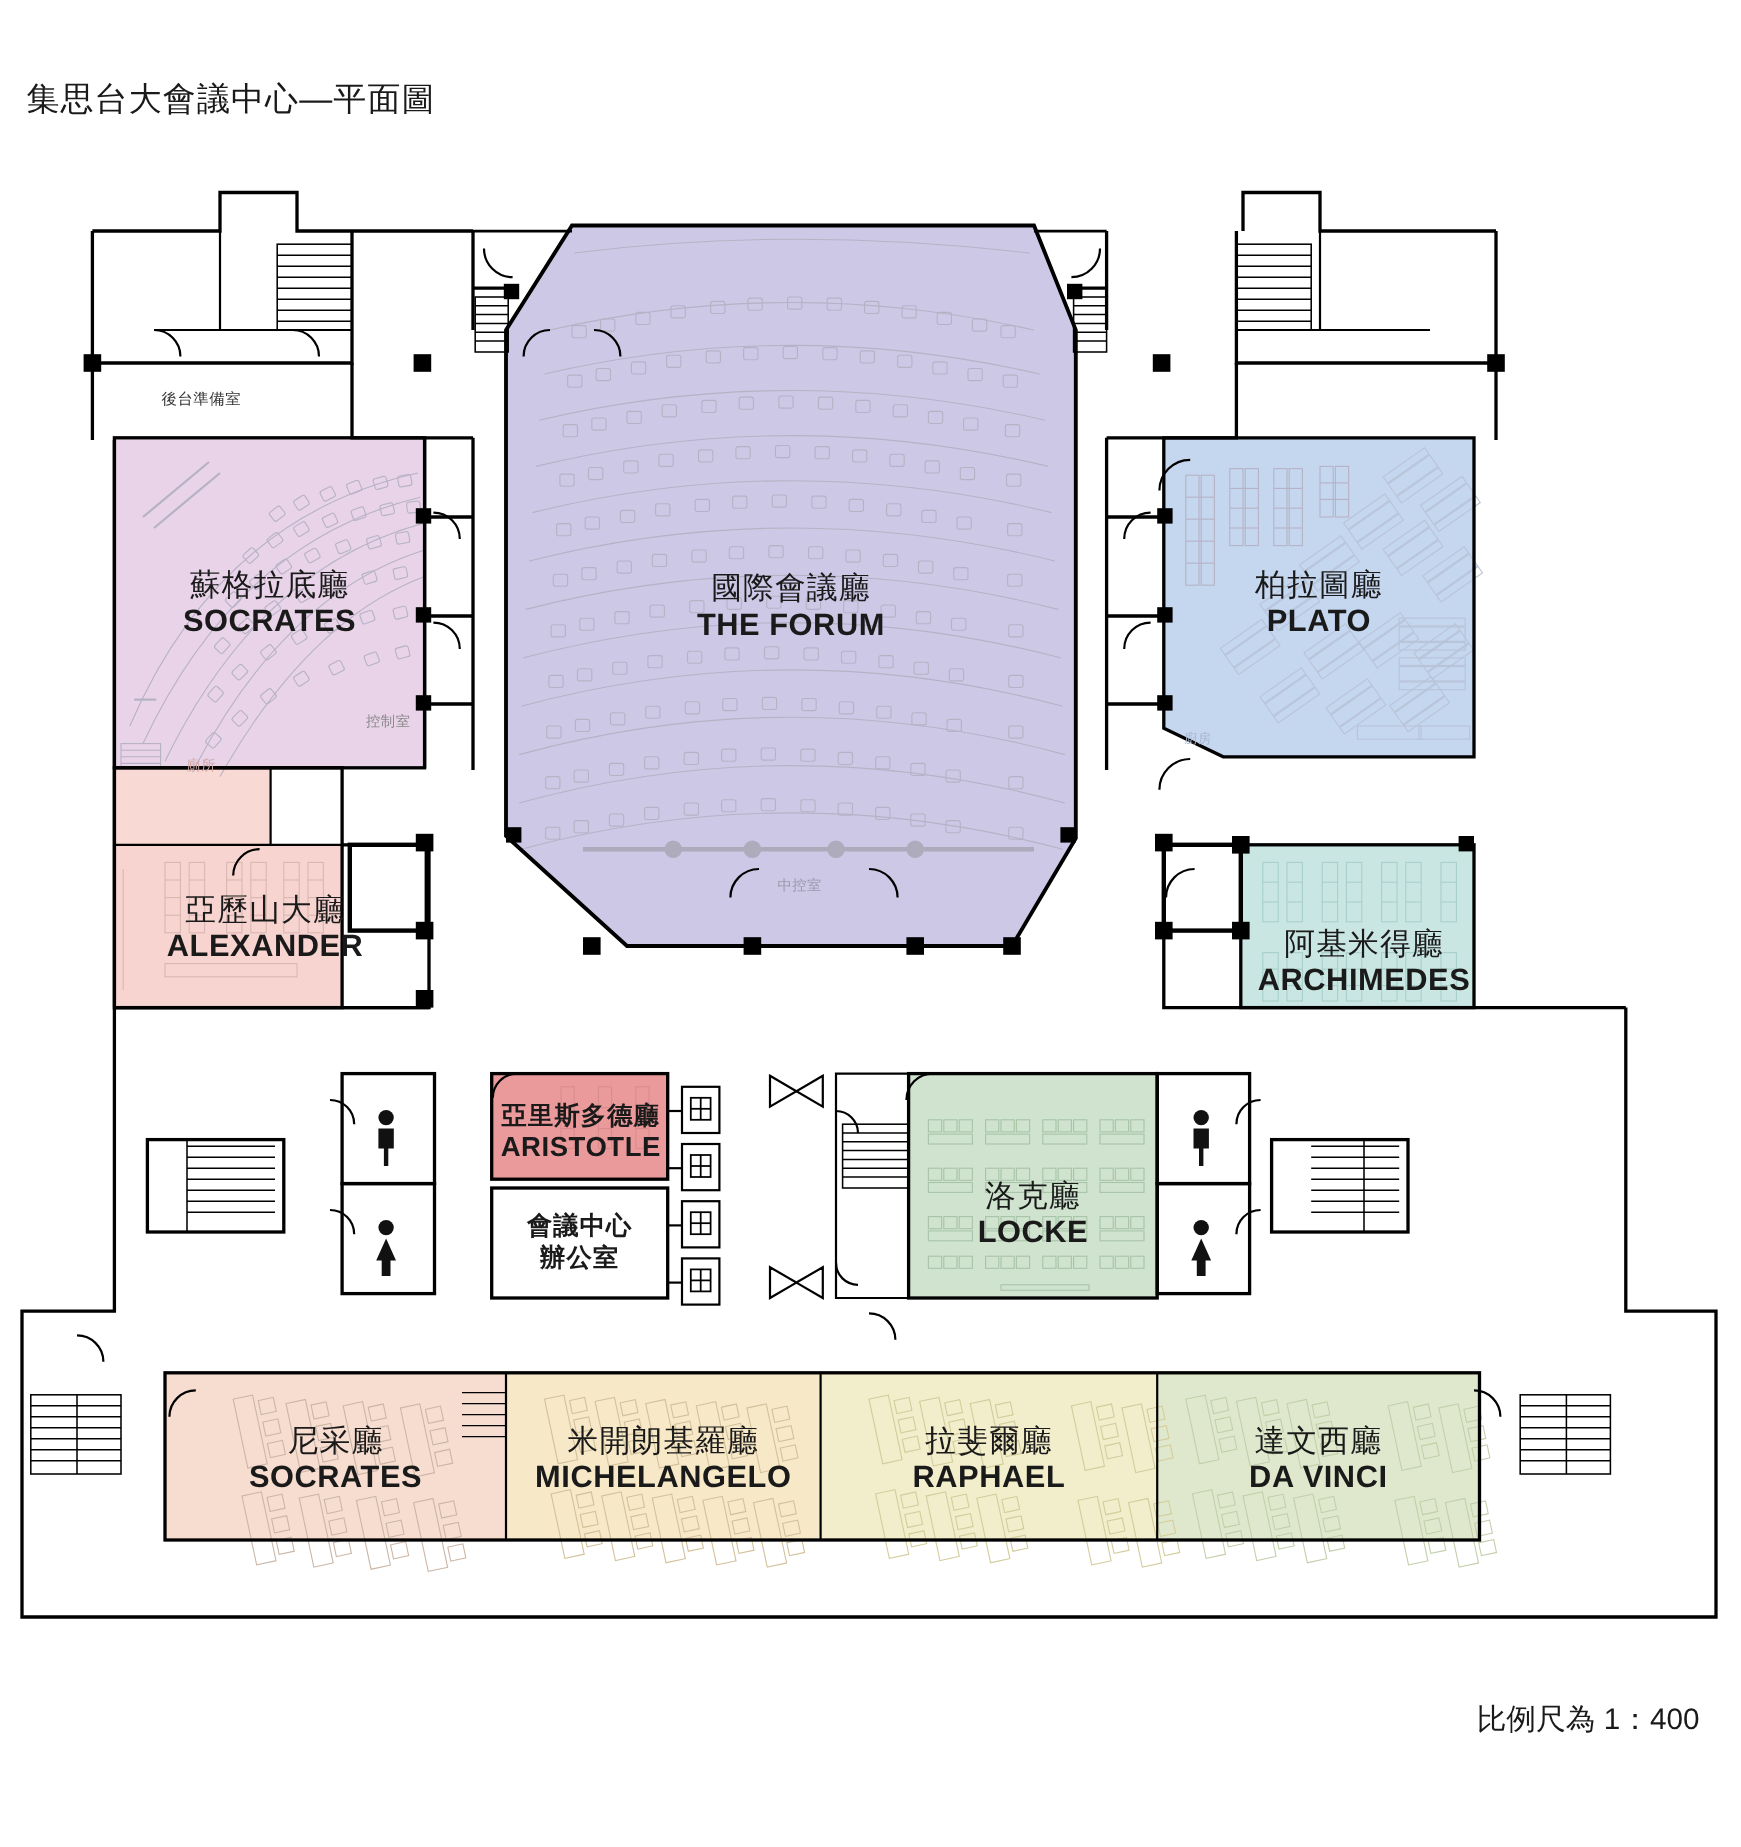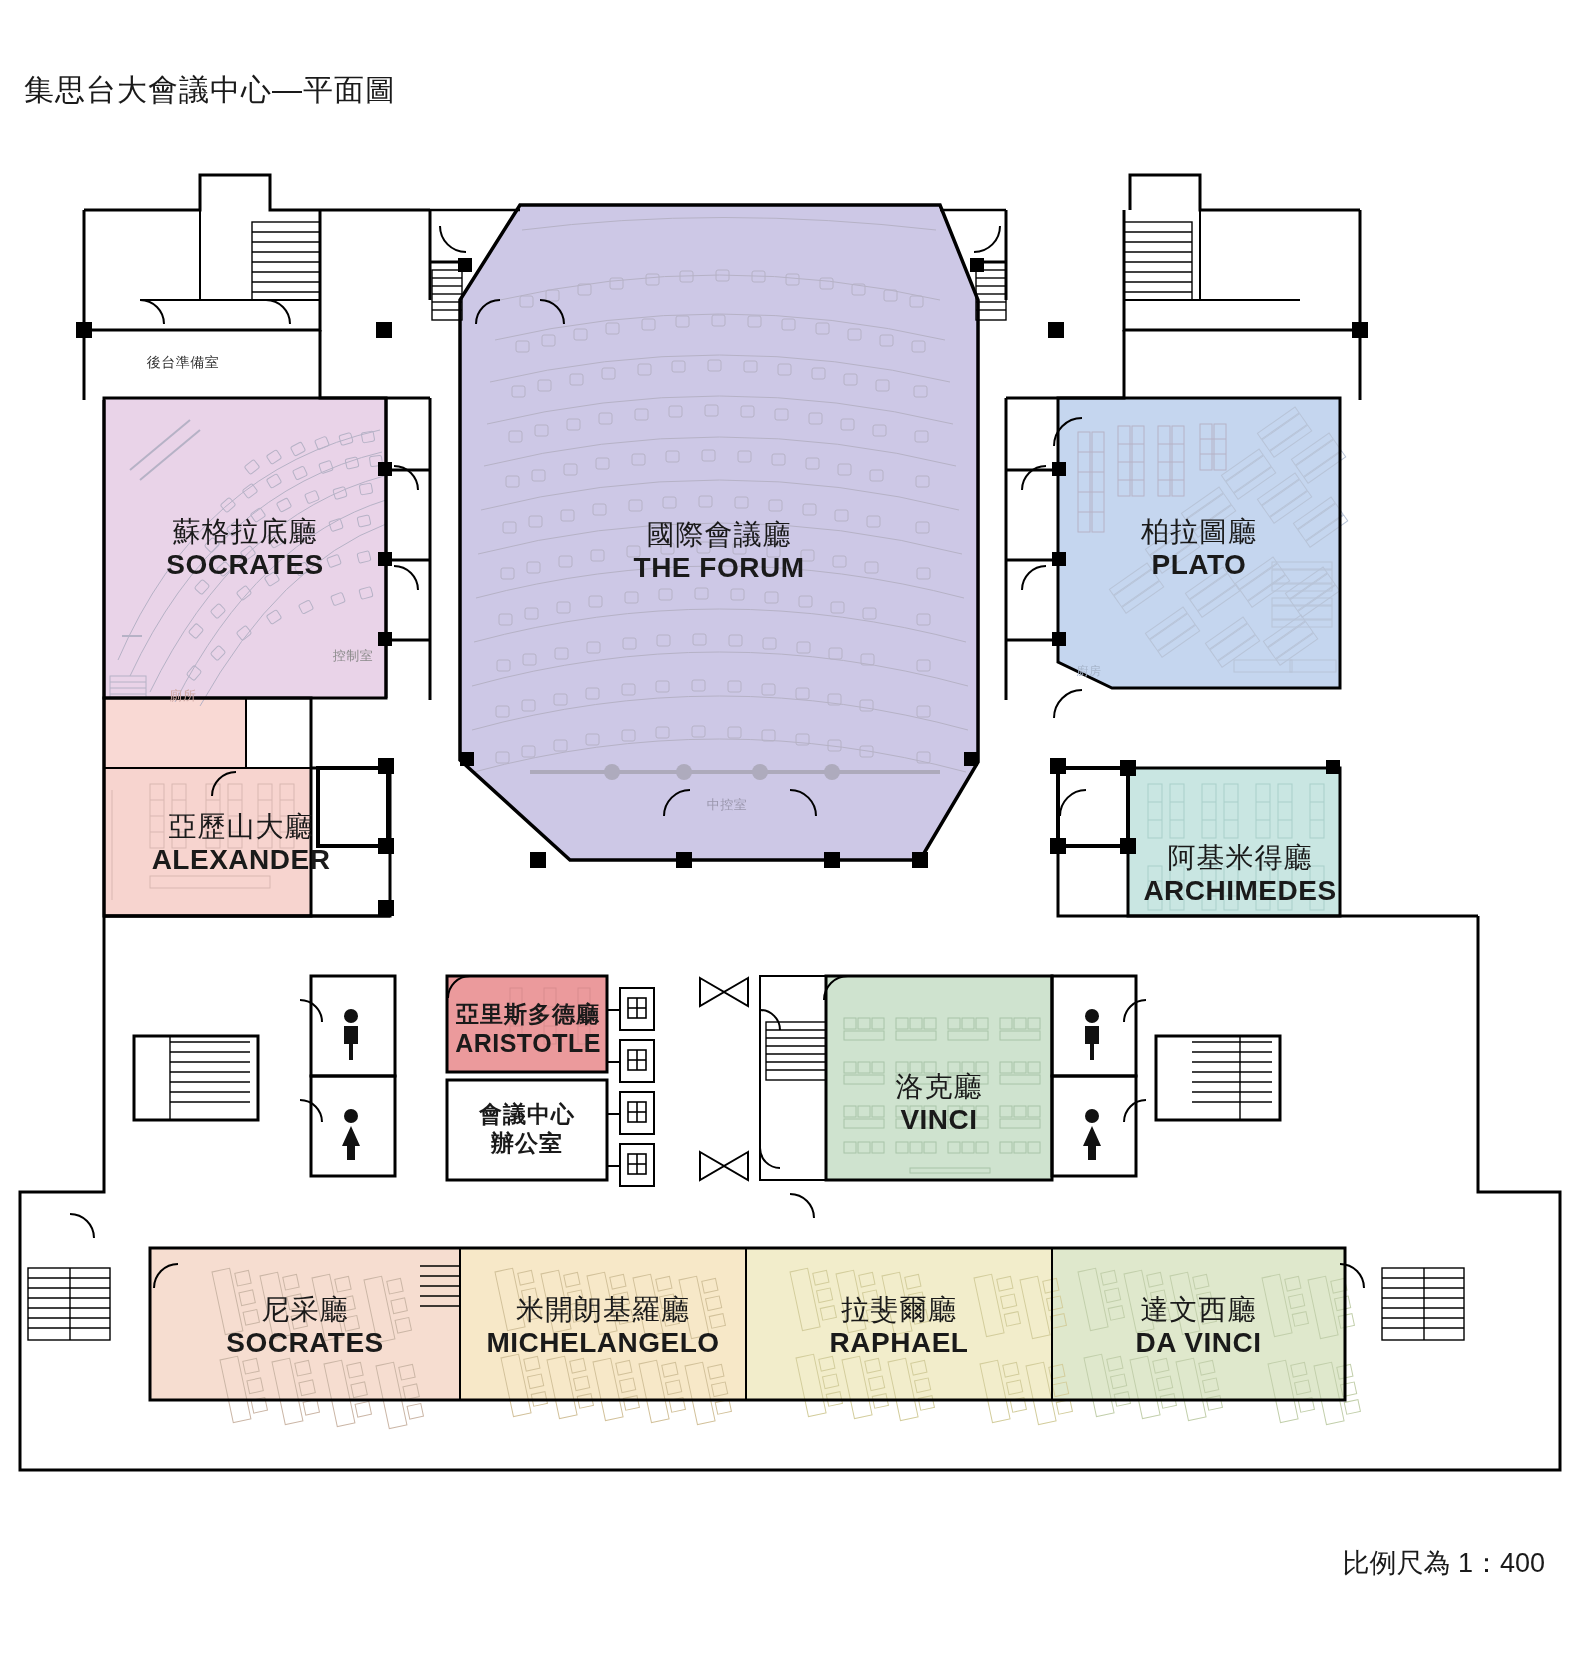--- a/index.html
+++ b/index.html
@@ -1224,21 +1224,21 @@
   <span class="en">ARCHIMEDES</span>
 </div>
 
 <div class="lbl mid" style="left:443px;top:1000px;width:170px;">
   <span class="cn">亞里斯多德廳</span>
   <span class="en" style="font-size:25px;">ARISTOTLE</span>
 </div>
 
 <div class="lbl" style="left:826px;top:1070px;width:226px;">
   <span class="cn">洛克廳</span>
-  <span class="en">VINCI</span>
+  <span class="en">LOCKE</span>
 </div>
 
 <div class="lbl" style="left:150px;top:1293px;width:310px;">
   <span class="cn">尼采廳</span>
   <span class="en">SOCRATES</span>
 </div>
 
 <div class="lbl" style="left:455px;top:1293px;width:296px;">
   <span class="cn">米開朗基羅廳</span>
   <span class="en">MICHELANGELO</span>

